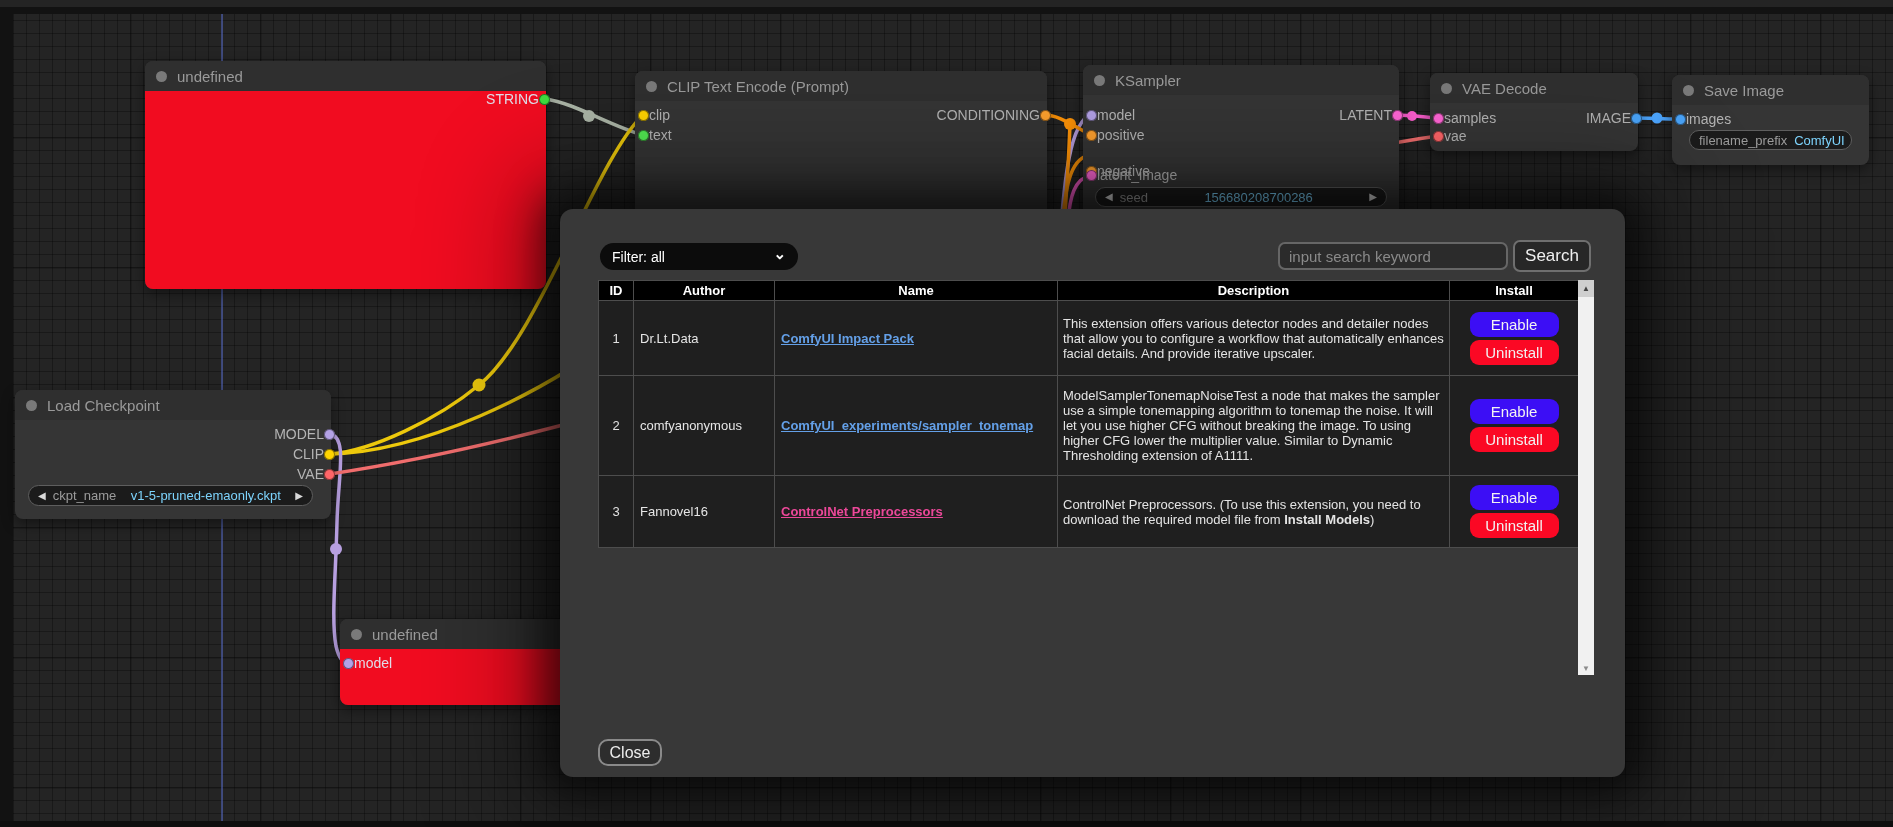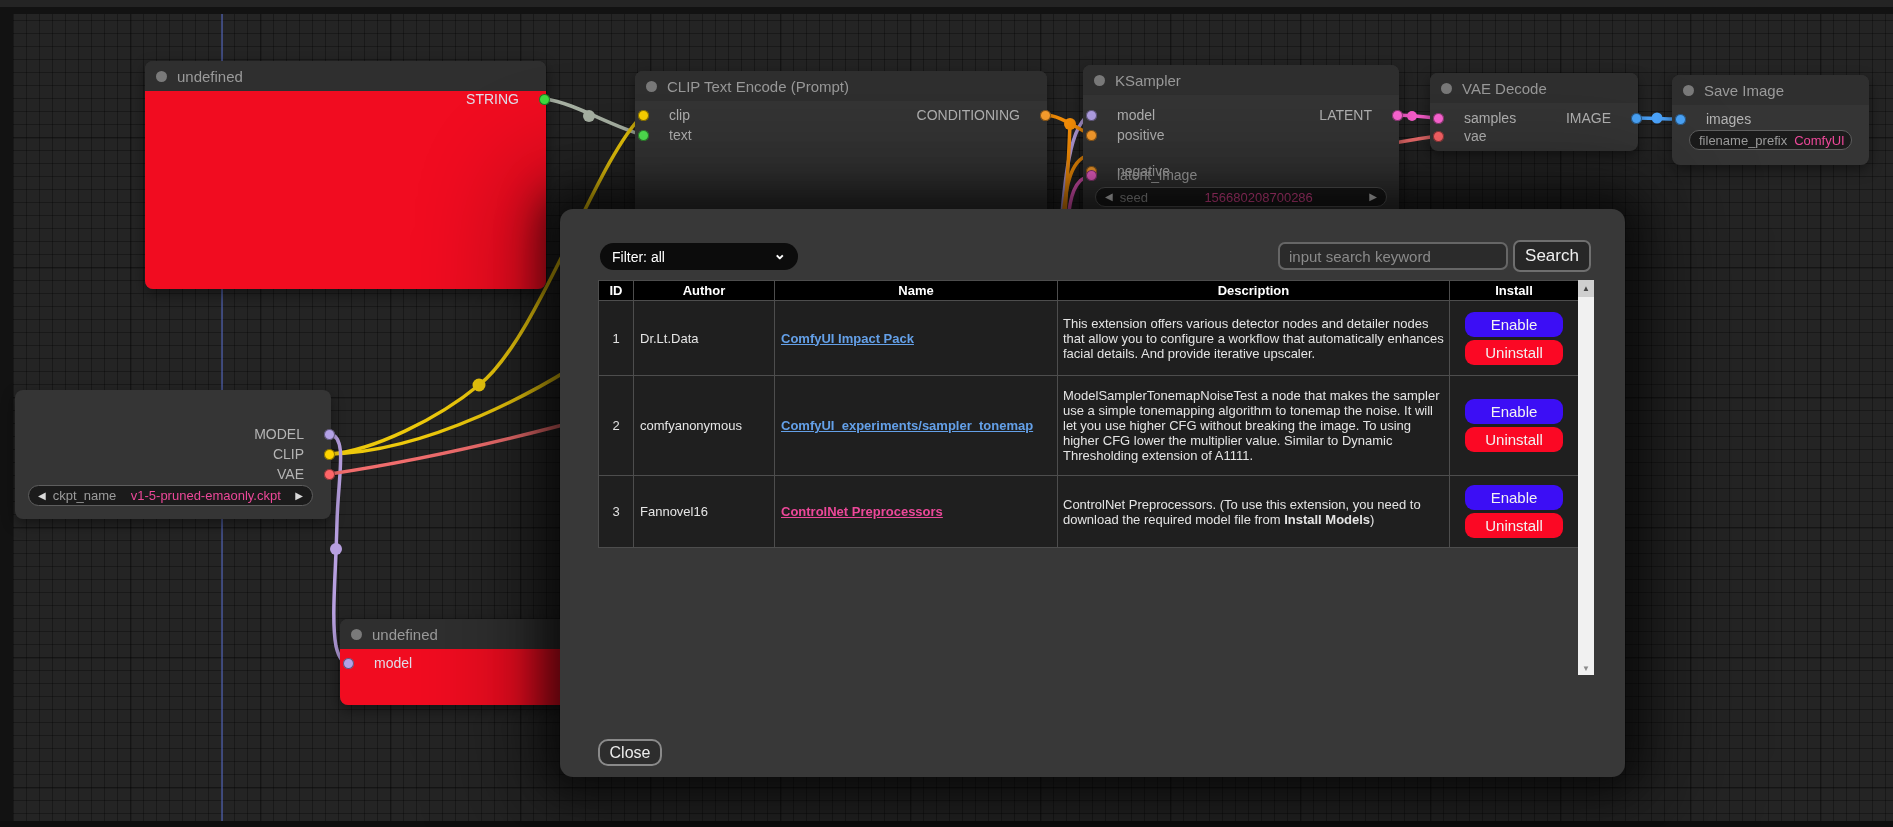--- a/index.html
+++ b/index.html
@@ -25,31 +25,31 @@
   #wires path { fill:none; stroke-width:3.5px; }
 
   
   .node { position:absolute; background:#353535; border-radius:8px; z-index:2;
           box-shadow:0 5px 14px rgba(0,0,0,.45); }
   .ntitle { position:absolute; left:0; top:0; right:0; height:30px; background:#2f2f2f;
             border-radius:8px 8px 0 0; display:flex; align-items:center; gap:10px;
             padding:0 11px; color:#9a9a9a; font-size:15px; }
   .tdot { width:11px; height:11px; border-radius:50%; flex:0 0 auto; }
   .errbody { position:absolute; left:0; top:30px; right:0; bottom:0; border-radius:0 0 8px 8px; }
-  .slot { position:absolute; height:20px; display:flex; align-items:center; gap:20px;
+  .slot { position:absolute; height:20px; display:flex; align-items:center; gap:0;
           color:#b4b4b4; font-size:14px; z-index:3; }
   .slot.in { left:3px; }
   .slot.out { right:-4px; }
   .sdot { width:11px; height:11px; border-radius:50%; box-shadow:inset 0 0 0 1px rgba(0,0,0,.45); flex:0 0 auto; }
   .slot.red-label { color:#e0dce8; }
   .widget { position:absolute; height:20px; background:#1b1b1b; border:1px solid #5e5e5e;
             border-radius:11px; display:flex; align-items:center; padding:0 9px;
             font-size:13px; color:#9c9c9c; gap:7px; z-index:3; }
   .warr { color:#d8d8d8; font-size:10px; line-height:1; }
-  .wval { color:#ec4899; flex:1; text-align:center; white-space:nowrap; }
+  .wval { color:#7dd3fc; flex:1; text-align:center; white-space:nowrap; }
   .widget.noarr .wname { flex:1; text-align:center; }
   .widget.noarr .wval { flex:1; text-align:center; }
 
   
   #modal { position:absolute; left:560px; top:202px; width:1065px; height:568px;
            background:#383838; border-radius:13px; z-index:10;
            box-shadow:0 0 40px 18px rgba(0,0,0,.6), 0 0 100px 45px rgba(0,0,0,.3); }
   #filter-wrap { position:absolute; left:40px; top:34px; width:198px; height:27px; }
   #filter-select { width:100%; height:100%; background:#0c0c0c; color:#fff; border:none;
            border-radius:14px; padding:0 12px; font-size:14px; appearance:none;
@@ -65,21 +65,21 @@
            font-size:17px; cursor:pointer; font-family:"Liberation Sans",sans-serif; }
   #table-wrap { position:absolute; left:38px; top:71px; width:996px; height:395px; }
   #ext-table { border-collapse:collapse; width:980px; table-layout:fixed;
            background:#1f1f1f; color:#e6e6e6; font-size:13px; }
   #ext-table th { background:#000; color:#fff; height:20px; font-weight:bold;
            border:1px solid #4d4d4d; font-size:13px;text-align:center; }
   #ext-table td { border:1px solid #4d4d4d; padding:2px 6px; vertical-align:middle; }
   .td-id { text-align:center; color:#e0e0e0; }
   .namelink { font-weight:bold; text-decoration:underline; cursor:pointer; }
   .desc { line-height:15px; font-size:13px; color:#e4e4e4; }
-  .ibtn { display:block; width:98px; height:25px; margin:3px auto; border:none;
+  .ibtn { display:block; width:89px; height:25px; margin:3px auto; border:none;
           border-radius:9px; color:#f2f2f2; font-size:15px; cursor:pointer;
           font-family:"Liberation Sans",sans-serif; }
   .sbar { position:absolute; right:0; top:0; width:16px; height:395px; background:#f1f1f1; }
   .sbtn-up { height:17px; background:#cfcfcf; color:#444; font-size:8px;
              display:flex; align-items:center; justify-content:center; cursor:pointer; }
   .sbtn-down { position:absolute; bottom:2px; width:100%; text-align:center;
              color:#8c8c8c; font-size:8px; cursor:pointer; }
   #close-btn { position:absolute; left:38px; top:530px; width:64px; height:27px;
            background:#2d2d2d; border:2px solid #8a8a8a; border-radius:10px; color:#ececec;
            font-size:16px; cursor:pointer; font-family:"Liberation Sans",sans-serif; }
@@ -207,20 +207,24 @@
       <span class="sdot" style="background-color: rgb(74, 163, 247);"></span>
       <span>images</span>
     </div>
     <div class="widget noarr" style="left:17px;top:55px;width:163px">
       <span class="wname">filename_prefix</span>
       <span class="wval">ComfyUI</span>
     </div>
   </div>
 
   <div class="node" style="left:15px;top:383px;width:316px;height:129px">
+    <div class="ntitle">
+      <span class="tdot" style="background-color: rgb(122, 122, 122);"></span>
+      <span>Load Checkpoint</span>
+    </div>
     <div class="slot out" style="top:34px">
       <span>MODEL</span>
       <span class="sdot" style="background-color: rgb(179, 161, 230);"></span>
     </div>
     <div class="slot out" style="top:54px">
       <span>CLIP</span>
       <span class="sdot" style="background-color: rgb(255, 212, 0);"></span>
     </div>
     <div class="slot out" style="top:74px">
       <span>VAE</span>

